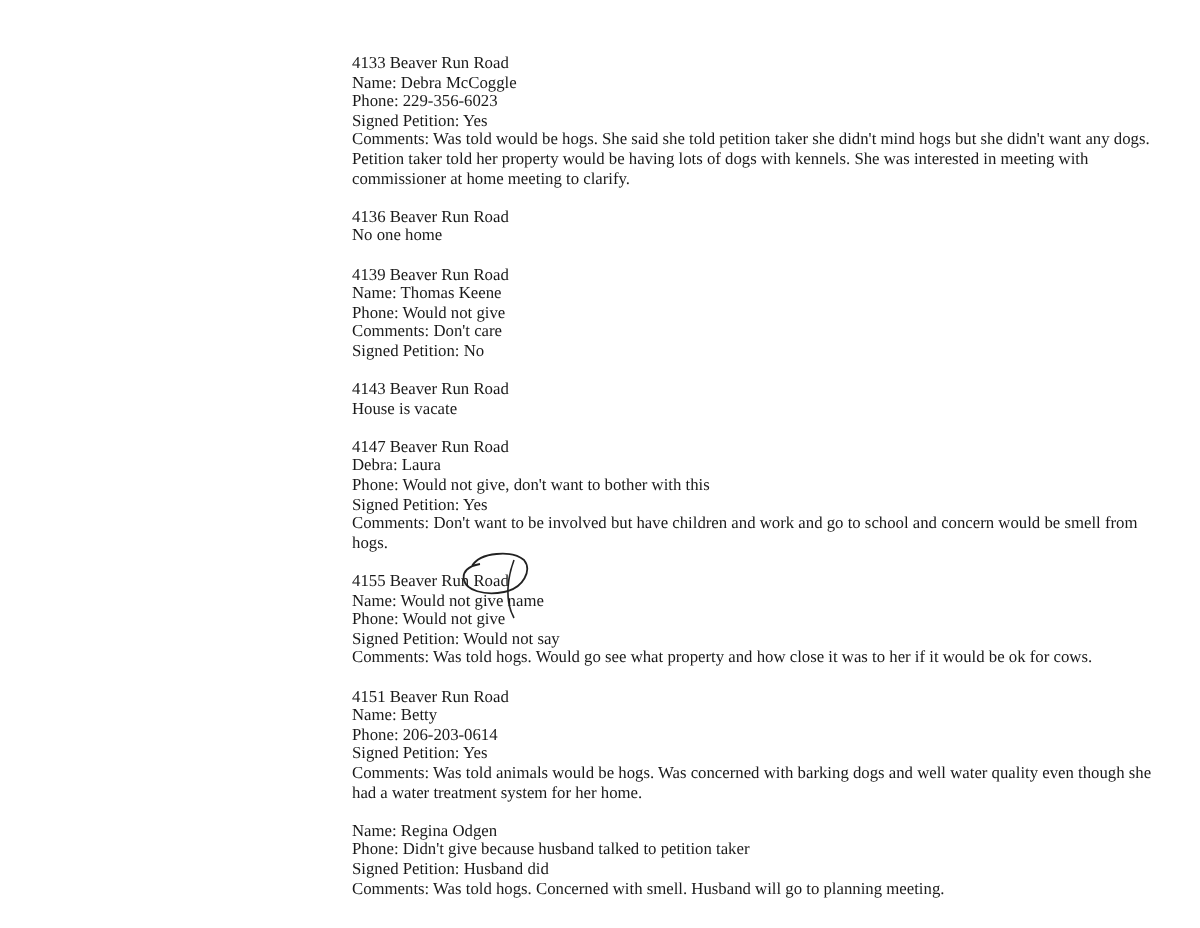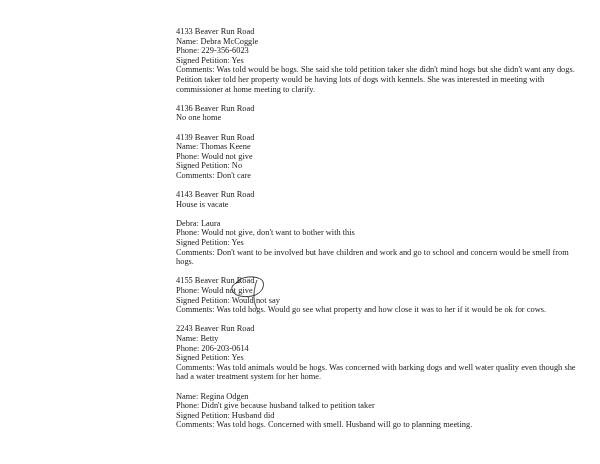--- a/index.html
+++ b/index.html
@@ -25,41 +25,43 @@
     <div class="comment">Comments:  Was told would be hogs.  She said she told petition taker she didn't mind hogs but she didn't want any dogs.  Petition taker told her property would be having lots of dogs with kennels.  She was interested in meeting with commissioner at home meeting to clarify.</div>
   </div>
   <div class="entry">
     <div>4136 Beaver Run Road</div>
     <div>No one home</div>
   </div>
   <div class="entry">
     <div>4139 Beaver Run Road</div>
     <div>Name:  Thomas Keene</div>
     <div>Phone:  Would not give</div>
+    <div>Comments:  Don't care</div>
     <div>Signed Petition:  No</div>
-    <div>Comments:  Don't care</div>
   </div>
   <div class="entry">
     <div>4143 Beaver Run Road</div>
     <div>House is vacate</div>
   </div>
   <div class="entry">
+    <div>4147 Beaver Run Road</div>
     <div>Debra:  Laura</div>
     <div>Phone:  Would not give, don't want to bother with this</div>
     <div>Signed Petition:  Yes</div>
     <div class="comment">Comments:  Don't want to be involved but have children and work and go to school and concern would be smell from hogs.</div>
   </div>
   <div class="entry">
     <div>4155 Beaver Run Road</div>
+    <div>Name:  Would not give name</div>
     <div>Phone:  Would not give</div>
     <div>Signed Petition:  Would not say</div>
     <div class="comment">Comments:  Was told hogs.  Would go see what property and how close it was to her if it would be ok for cows.</div>
   </div>
   <div class="entry">
-    <div>2243 Beaver Run Road</div>
+    <div>4151 Beaver Run Road</div>
     <div>Name:  Betty</div>
     <div>Phone:  206-203-0614</div>
     <div>Signed Petition:  Yes</div>
     <div class="comment">Comments:  Was told animals would be hogs.  Was concerned with barking dogs and well water quality even though she had a water treatment system for her home.</div>
   </div>
   <div class="entry">
     <div>Name:  Regina Odgen</div>
     <div>Phone:  Didn't give because husband talked to petition taker</div>
     <div>Signed Petition:  Husband did</div>
     <div class="comment">Comments:  Was told hogs.  Concerned with smell.  Husband will go to planning meeting.</div>

